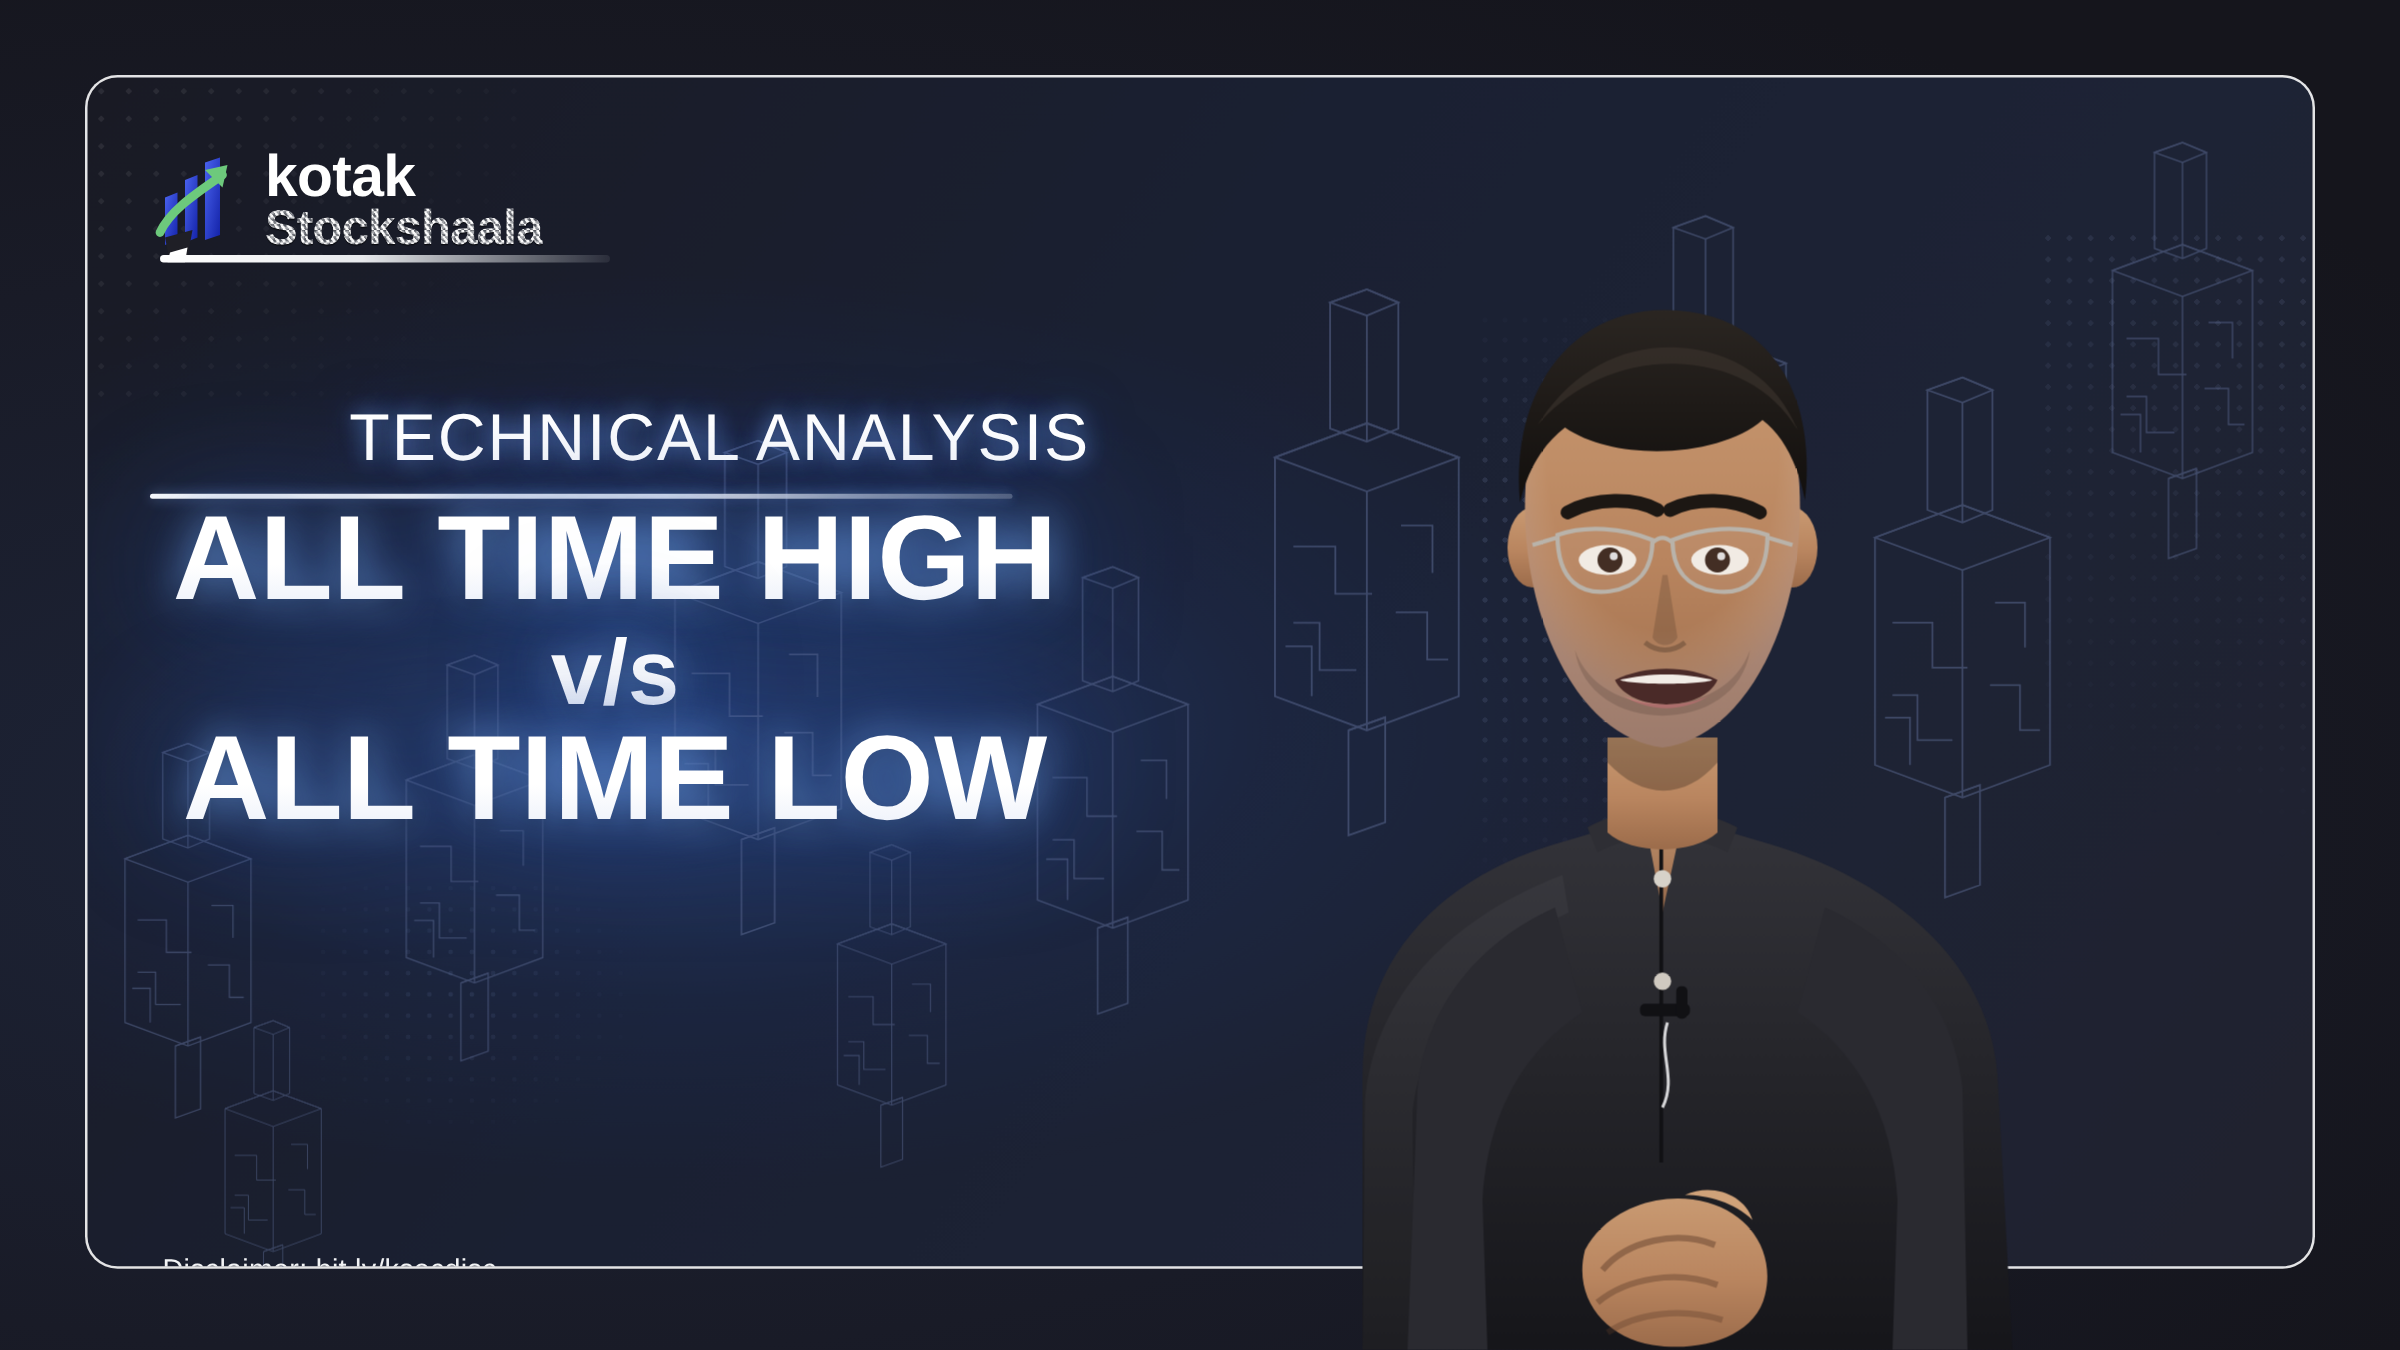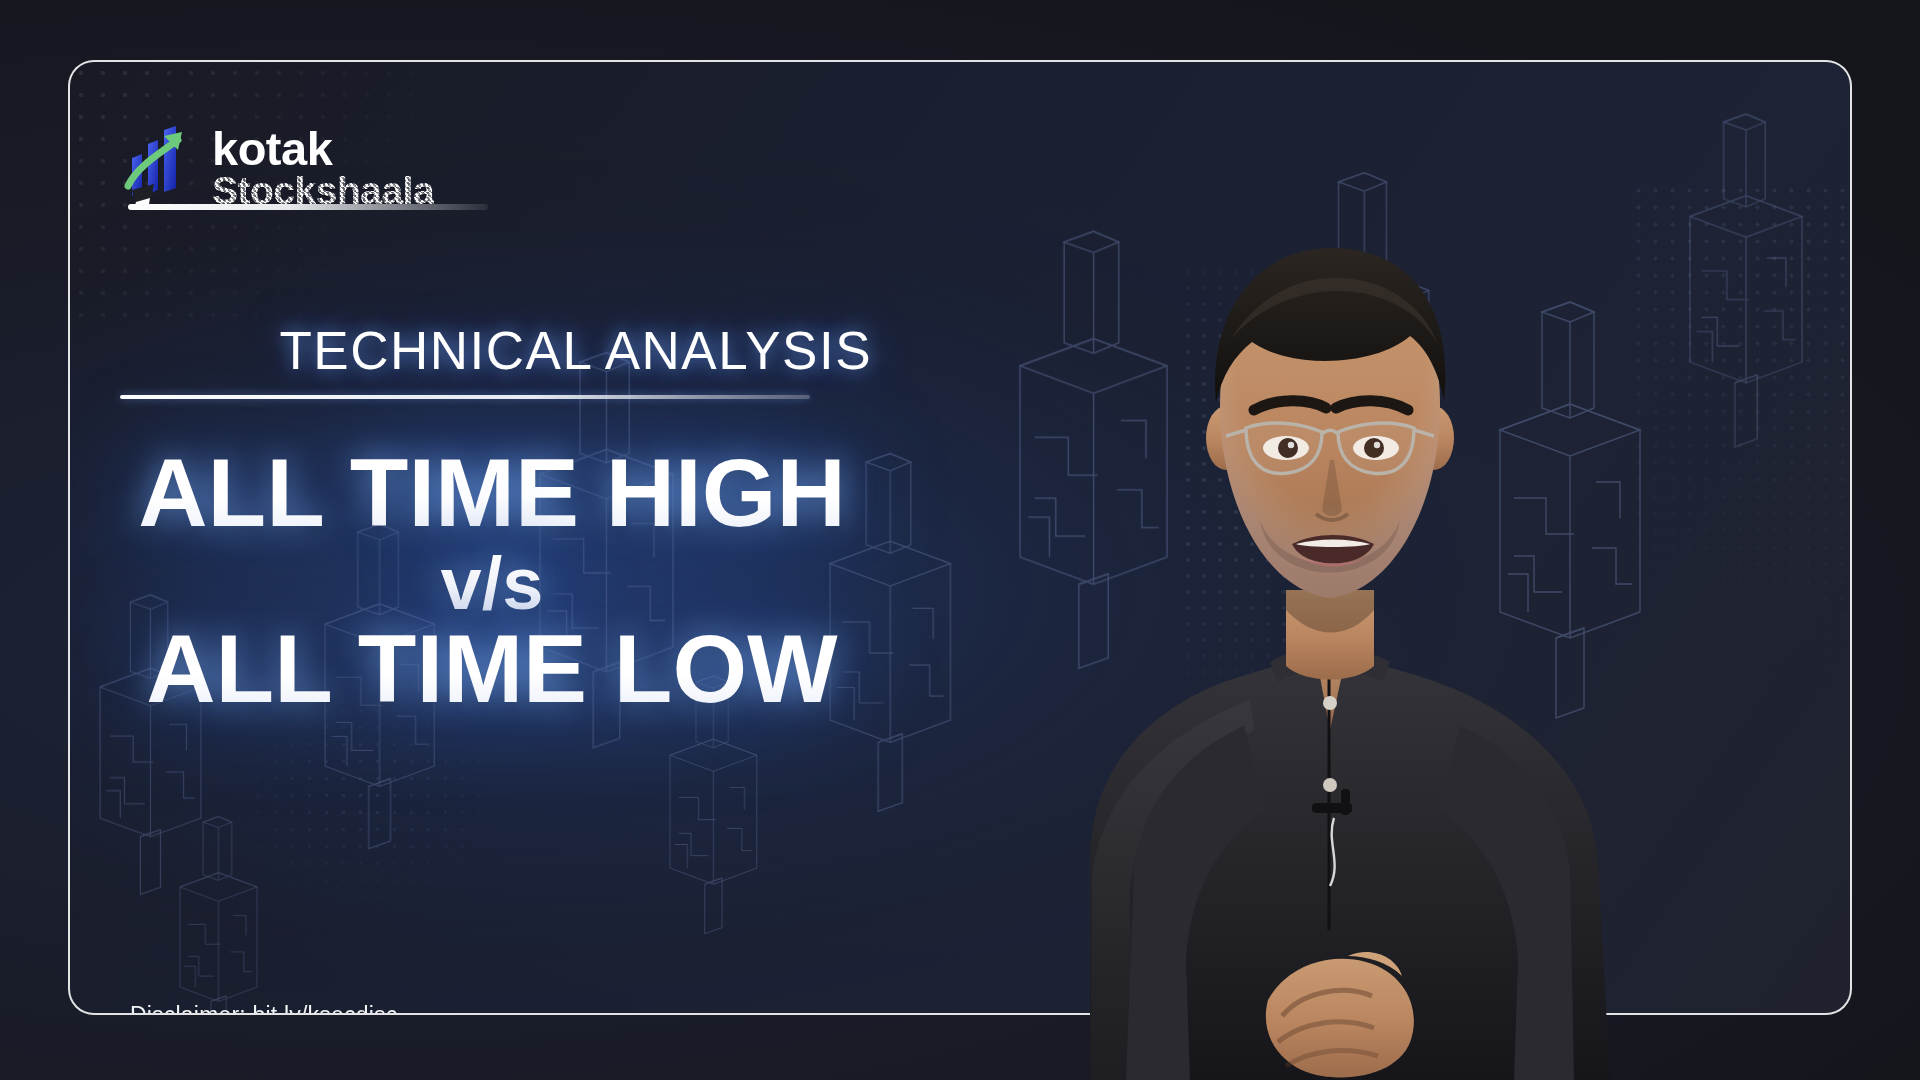--- a/index.html
+++ b/index.html
@@ -60,21 +60,21 @@
     background-image:radial-gradient(rgba(180,200,255,.09) 2px, transparent 2.1px);
     background-size:17px 17px;
     -webkit-mask-image:linear-gradient(200deg,#000 10%,transparent 75%);
             mask-image:linear-gradient(200deg,#000 10%,transparent 75%);
     pointer-events:none;
   }
 
   #wire{ position:absolute; left:0; top:0; width:1784px; height:955px; pointer-events:none; }
 
   
-  #logo{ position:absolute; left:50px; top:48px; display:flex; align-items:flex-end; gap:14px; }
+  #logo{ position:absolute; left:50px; top:48px; display:flex; align-items:center; gap:14px; }
   #logo-mark{ position:relative; width:78px; height:100px; }
   #logo-text{ display:flex; flex-direction:column; line-height:.98; }
   .kotak{
     font-size:47px; font-weight:bold; color:#ffffff; letter-spacing:-.5px;
   }
   .stockshaala{
     font-size:39px; font-weight:bold; letter-spacing:-.5px;
     color:#cfd2d6;
     background-image:
       repeating-linear-gradient(58deg, rgba(255,255,255,.95) 0 2px, rgba(110,114,122,.55) 2px 4px),
@@ -107,21 +107,21 @@
   .big{
     font-weight:bold; letter-spacing:0px; text-align:center;
     background:linear-gradient(180deg,#ffffff 0%,#ffffff 55%,#e9eef9 100%);
     -webkit-background-clip:text; background-clip:text;
     -webkit-text-fill-color:transparent;
     filter:
       drop-shadow(0 0 16px rgba(120,175,255,.78))
       drop-shadow(0 0 46px rgba(45,100,220,.55))
       drop-shadow(0 6px 7px rgba(0,0,0,.45));
   }
-  .line1{ font-size:96px; margin-top:46px; line-height:1.0; }
+  .line1{ font-size:96px; line-height:1.0; }
   .vs   { font-size:74px; margin-top:6px;  line-height:1.0; }
   .line3{ font-size:96px; margin-top:0;  line-height:1.0; }
 
   #disclaimer{
     position:absolute; left:60px; top:940px;
     font-size:23px; color:#f2f3f5; letter-spacing:.2px;
   }
 
   
   #presenter{

